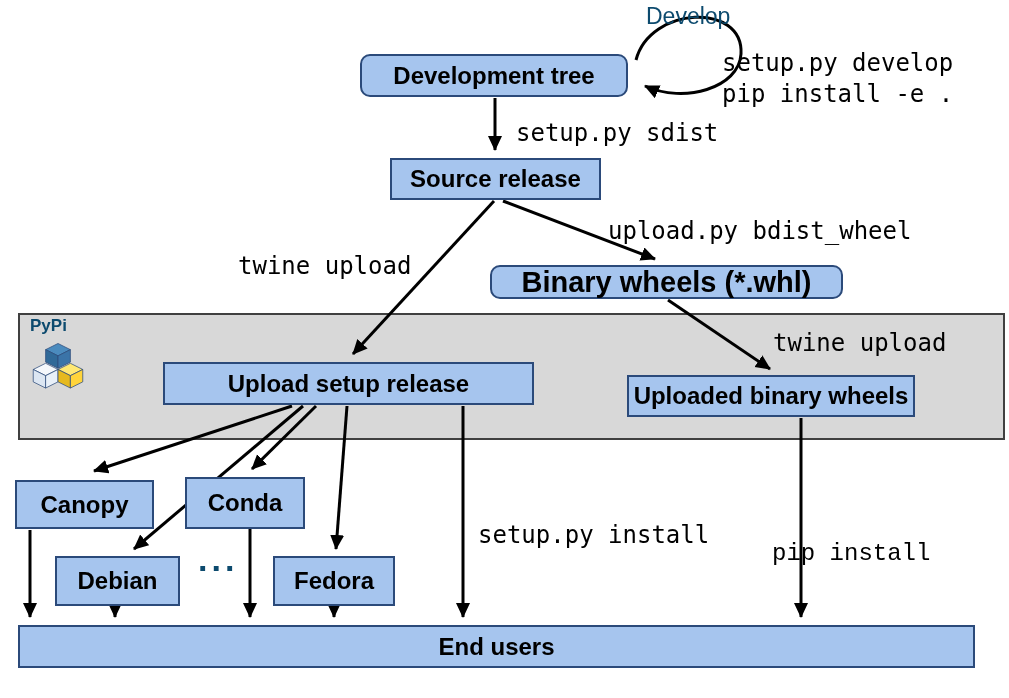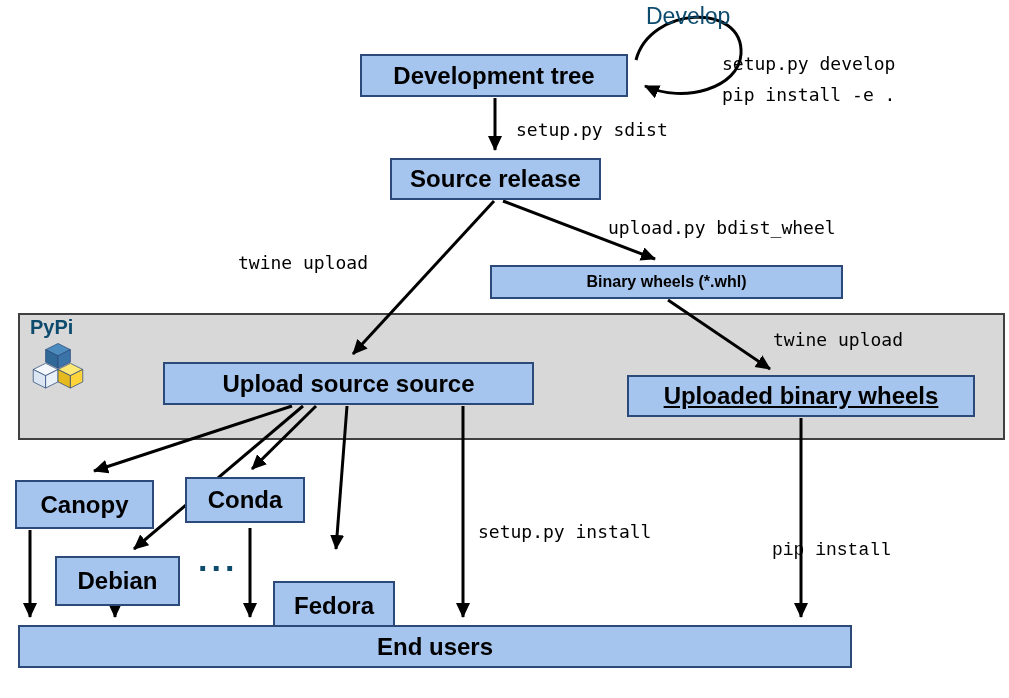--- a/index.html
+++ b/index.html
@@ -31,53 +31,53 @@
   }
   .band {
     position: absolute;
     box-sizing: border-box;
     background: #d8d8d8;
     border: 2px solid #404040;
   }
   .mono {
     position: absolute;
     font-family: "DejaVu Sans Mono", monospace;
-    font-size: 18px;
+    font-size: 24px;
     color: #000;
     white-space: nowrap;
   }
   .sans {
     position: absolute;
     font-family: "Liberation Sans", sans-serif;
     font-size: 23px;
     color: #0c4a6e;
     white-space: nowrap;
   }
   
-  .n-devtree   { left: 360px; top: 54px;  width: 268px; height: 43px; }
+  .n-devtree   { left: 360px; top: 54px;  width: 268px; height: 43px; border-radius: 10px; }
   .n-source    { left: 390px; top: 158px; width: 211px; height: 42px; }
-  .n-binary    { left: 490px; top: 265px; width: 353px; height: 34px; font-size: 16px; }
+  .n-binary    { left: 490px; top: 265px; width: 353px; height: 34px; font-size: 29px; border-radius: 10px; }
   .n-upload    { left: 163px; top: 362px; width: 371px; height: 43px; }
-  .n-uploaded  { left: 627px; top: 375px; width: 348px; height: 42px; text-decoration: underline; }
+  .n-uploaded  { left: 627px; top: 375px; width: 288px; height: 42px; }
   .n-canopy    { left: 15px;  top: 480px; width: 139px; height: 49px; }
-  .n-conda     { left: 185px; top: 477px; width: 120px; height: 46px; }
+  .n-conda     { left: 185px; top: 477px; width: 120px; height: 52px; }
   .n-debian    { left: 55px;  top: 556px; width: 125px; height: 50px; }
-  .n-fedora    { left: 273px; top: 556px; width: 122px; height: 50px; margin-top: 25px; }
-  .n-endusers  { left: 18px;  top: 625px; width: 834px; height: 43px; }
+  .n-fedora    { left: 273px; top: 556px; width: 122px; height: 50px; }
+  .n-endusers  { left: 18px;  top: 625px; width: 957px; height: 43px; }
   .pypi-band   { left: 18px;  top: 313px; width: 987px; height: 127px; }
   
   .l-develop      { left: 646px; top: 3px; }
   .l-devcmds      { left: 722px; top: 48px; line-height: 31px; }
   .l-sdist        { left: 516px; top: 119px; }
   .l-twine-left   { left: 238px; top: 252px; }
   .l-bdist        { left: 608px; top: 217px; }
   .l-twine-right  { left: 773px; top: 329px; }
   .l-setupinstall { left: 478px; top: 521px; }
   .l-pipinstall   { left: 772px; top: 540px; font-family: Liberation Mono, monospace; }
-  .l-pypi         { left: 30px;  top: 316px; font-weight: bold; font-size: 20px; }
+  .l-pypi         { left: 30px;  top: 316px; font-weight: bold; font-size: 17px; }
   .l-dots         { left: 198px; top: 540px; font-weight: bold; font-size: 34px; letter-spacing: 4px; }
   .pypi-logo {
     position: absolute;
     left: 32px; top: 343px;
     width: 52px; height: 48px;
   }
 </style>
 </head>
 <body>
 
@@ -124,21 +124,21 @@
       <line x1="250" y1="528" x2="250" y2="617" marker-end="url(#ah)"></line>
       <line x1="115" y1="607" x2="115" y2="617" marker-end="url(#ah)"></line>
       <line x1="334" y1="607" x2="334" y2="617" marker-end="url(#ah)"></line>
       <line x1="801" y1="418" x2="801" y2="617" marker-end="url(#ah)"></line>
     </g>
   </svg>
 
   <div class="box n-devtree">Development tree</div>
   <div class="box n-source">Source release</div>
   <div class="box n-binary">Binary wheels (*.whl)</div>
-  <div class="box n-upload">Upload source source</div>
+  <div class="box n-upload">Upload setup release</div>
   <div class="box n-uploaded">Uploaded binary wheels</div>
   <div class="box n-canopy">Canopy</div>
   <div class="box n-conda">Conda</div>
   <div class="box n-debian">Debian</div>
   <div class="box n-fedora">Fedora</div>
   <div class="box n-endusers">End users</div>
 
   <div class="sans l-develop">Develop</div>
   <div class="mono l-devcmds">
     <div>setup.py develop</div>

